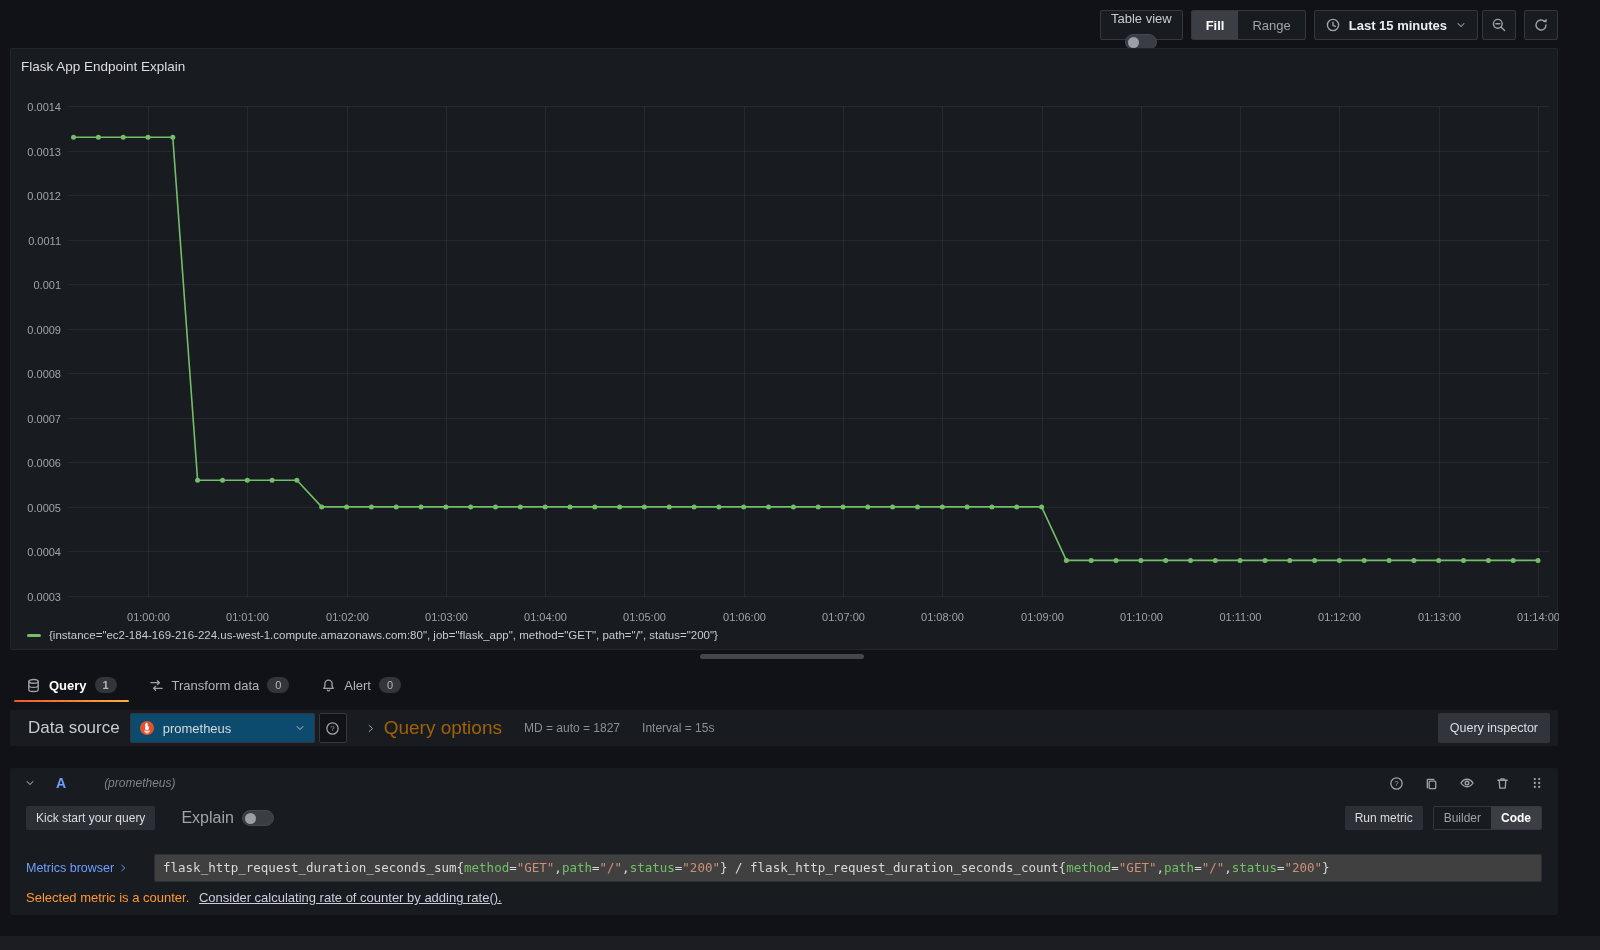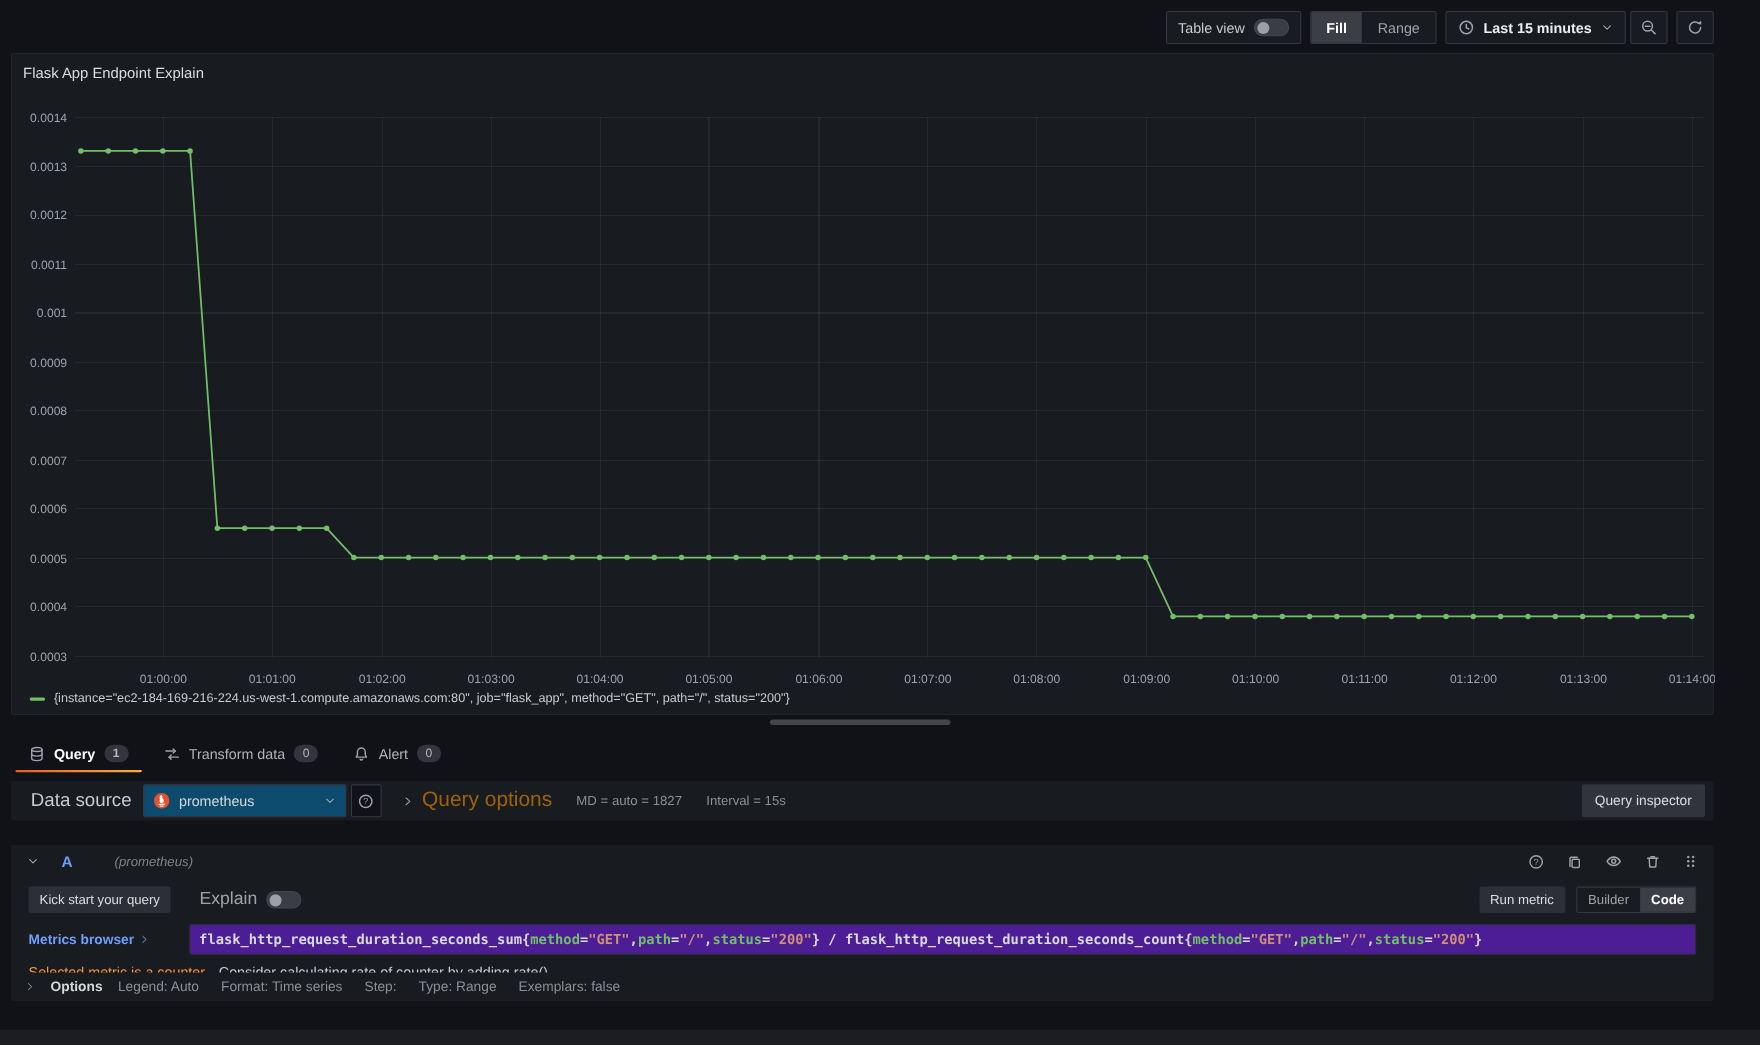--- a/index.html
+++ b/index.html
@@ -3,21 +3,21 @@
 <meta charset="utf-8">
 <style>
   * { margin:0; padding:0; box-sizing:border-box; }
   html,body { width:1600px; height:950px; background:#111217; overflow:hidden;
     font-family:"Liberation Sans", sans-serif; color:#d8d9da; }
   #app { position:relative; width:1600px; height:950px; }
 
   
   .toolbar { position:absolute; top:10px; right:42px; height:30px; display:flex; align-items:center; gap:8px; }
   .tb-box { display:flex; align-items:center; height:30px; border:1px solid #34373e; border-radius:2px; background:#181b1f; }
-  .tableview { padding:0 10px; gap:8px; }
+  .tableview { padding:0 10px; gap:8px;flex-direction:column; }
   .tableview .lbl { font-size:13px; color:#c8ccd1; }
   .seg-group { overflow:hidden; }
   .seg { height:28px; display:flex; align-items:center; padding:0 14px; font-size:13px; color:#9fa4ab; cursor:pointer; }
   .seg.active { background:#3b3e45; color:#fff; font-weight:700; }
   .timepicker { padding:0 10px; gap:8px; cursor:pointer; }
   .timepicker .t-label { font-size:13px; font-weight:700; color:#eceff2; }
   .icon-btn { width:34px; justify-content:center; cursor:pointer; }
   .tb-box.joined { margin-left:-4px; }
 
   
@@ -69,23 +69,23 @@
   .ds-hint { font-size:12px; font-style:italic; color:#7e838b; margin-left:28px; }
   .qhead-icons { margin-left:auto; display:flex; align-items:center; gap:20px; }
   .qhead-icons .hicon { cursor:pointer; display:flex; }
 
   .qtools { display:flex; align-items:center; margin:8px 16px 0; }
   .btn.small { height:24px; font-size:12px; padding:0 10px; background:#2c2f35; }
   .explain { display:flex; align-items:center; gap:8px; margin-left:26px; }
   .explain .ex-label { font-size:16px; color:#9fa4ab; }
   .qtools-right { margin-left:auto; display:flex; align-items:center; gap:10px; }
 
-  .editor-row { display:flex; align-items:center; margin:10px 16px 0; gap:22px;font-weight:bold; }
+  .editor-row { display:flex; align-items:center; margin:24px 16px 0; gap:4px; }
   .mb-label { display:flex; align-items:center; gap:4px; width:124px; flex:0 0 auto; font-size:12.5px; color:#6e9fff; cursor:pointer; }
-  .code-box { flex:1; height:28px; background:#4c1d95; border:1px solid #2c2f33; border-radius:2px; padding:0 8px;
+  .code-box { flex:1; height:28px; background:#404040; border:1px solid #2c2f33; border-radius:2px; padding:0 8px;
      font-family:"DejaVu Sans Mono", monospace; font-size:12.5px; line-height:26px; white-space:nowrap; overflow:hidden; color:#d8d9da; cursor:text; }
   .tok-plain { color:#d8d9da; } .tok-op { color:#d8d9da; }
   .tok-label { color:#73bf69; } .tok-string { color:#ce9178; }
 
   .warn-row { margin:8px 16px 0; font-size:13px; }
   .warn-strong { color:#ff9830; font-weight:500; }
   .warn-link { color:#ccccdc; text-decoration:underline; cursor:pointer; margin-left:6px; }
 
   .opts-row { position:absolute; left:10px; top:884px; width:1548px; height:26px; background:#181b1f; border-radius:2px;
      display:flex; align-items:center; padding:0 12px; gap:14px; }
@@ -423,28 +423,15 @@
       </div>
       <div class="code-box"><span class="tok-plain">flask_http_request_duration_seconds_sum{</span><span class="tok-label">method</span><span class="tok-op">=</span><span class="tok-string">"GET"</span><span class="tok-plain">,</span><span class="tok-label">path</span><span class="tok-op">=</span><span class="tok-string">"/"</span><span class="tok-plain">,</span><span class="tok-label">status</span><span class="tok-op">=</span><span class="tok-string">"200"</span><span class="tok-plain">} / flask_http_request_duration_seconds_count{</span><span class="tok-label">method</span><span class="tok-op">=</span><span class="tok-string">"GET"</span><span class="tok-plain">,</span><span class="tok-label">path</span><span class="tok-op">=</span><span class="tok-string">"/"</span><span class="tok-plain">,</span><span class="tok-label">status</span><span class="tok-op">=</span><span class="tok-string">"200"</span><span class="tok-plain">}</span></div>
     </div>
 
     <div class="warn-row">
       <span class="warn-strong">Selected metric is a counter.</span>
       <span class="warn-link">Consider calculating rate of counter by adding rate().</span>
     </div>
   </div>
 
-  <div class="opts-row">
-    <span>
-      <svg class="ic" width="10" height="10" viewBox="0 0 16 16">
-          <polyline class="stroke" points="6,3.5 11,8 6,12.5"></polyline>
-        </svg>
-    </span>
-    <span class="opts-title">Options</span>
-    <span class="opt-item">Legend: Auto</span>
-    <span class="opt-item">Format: Time series</span>
-    <span class="opt-item">Step:</span>
-    <span class="opt-item">Type: Range</span>
-    <span class="opt-item">Exemplars: false</span>
-  </div>
 
   <div class="bottom-strip"></div>
 </div>
 
 </body></html>

